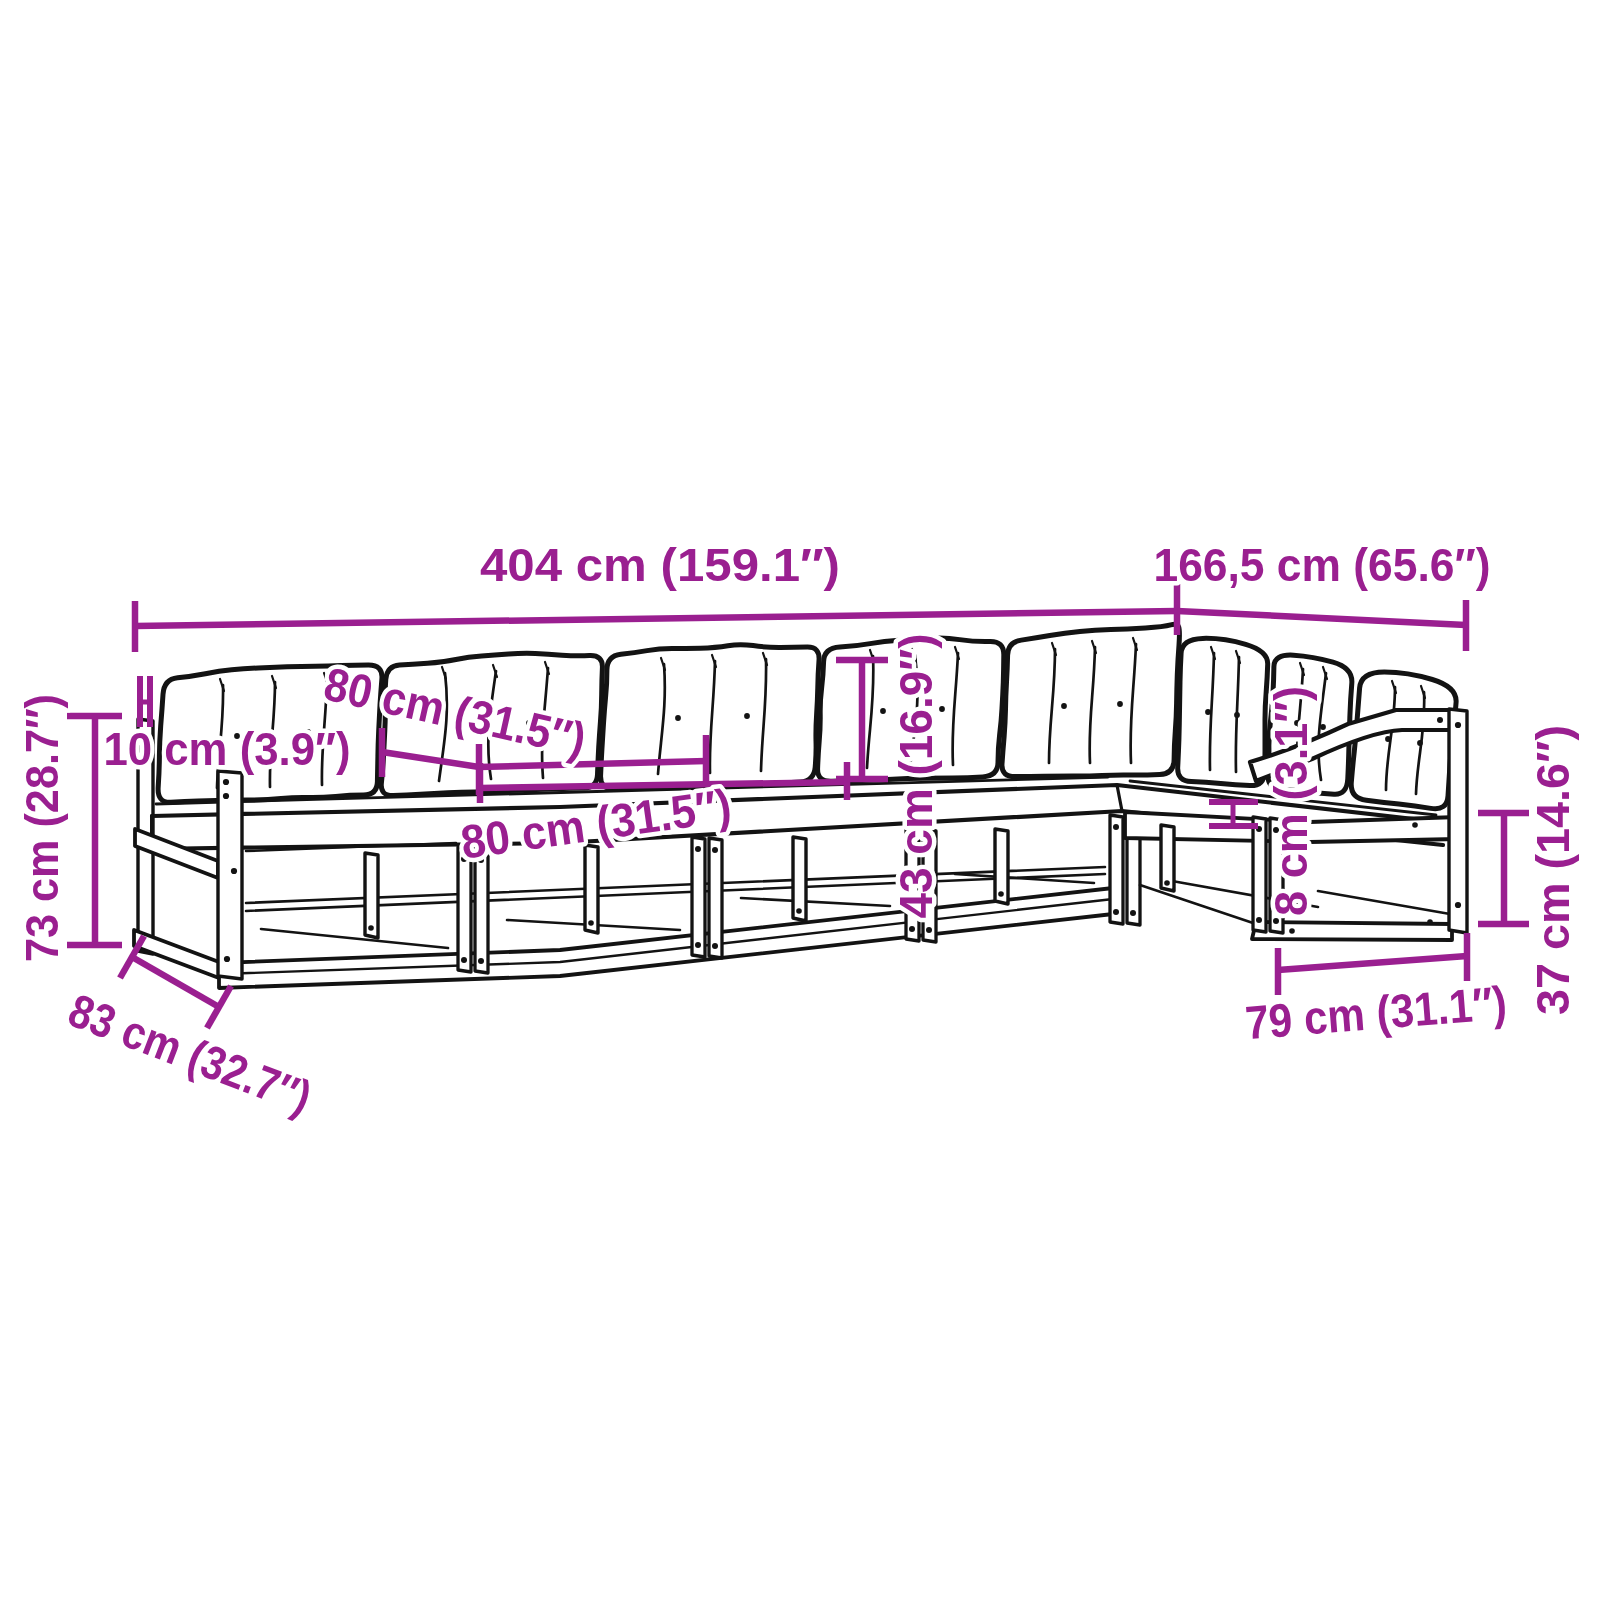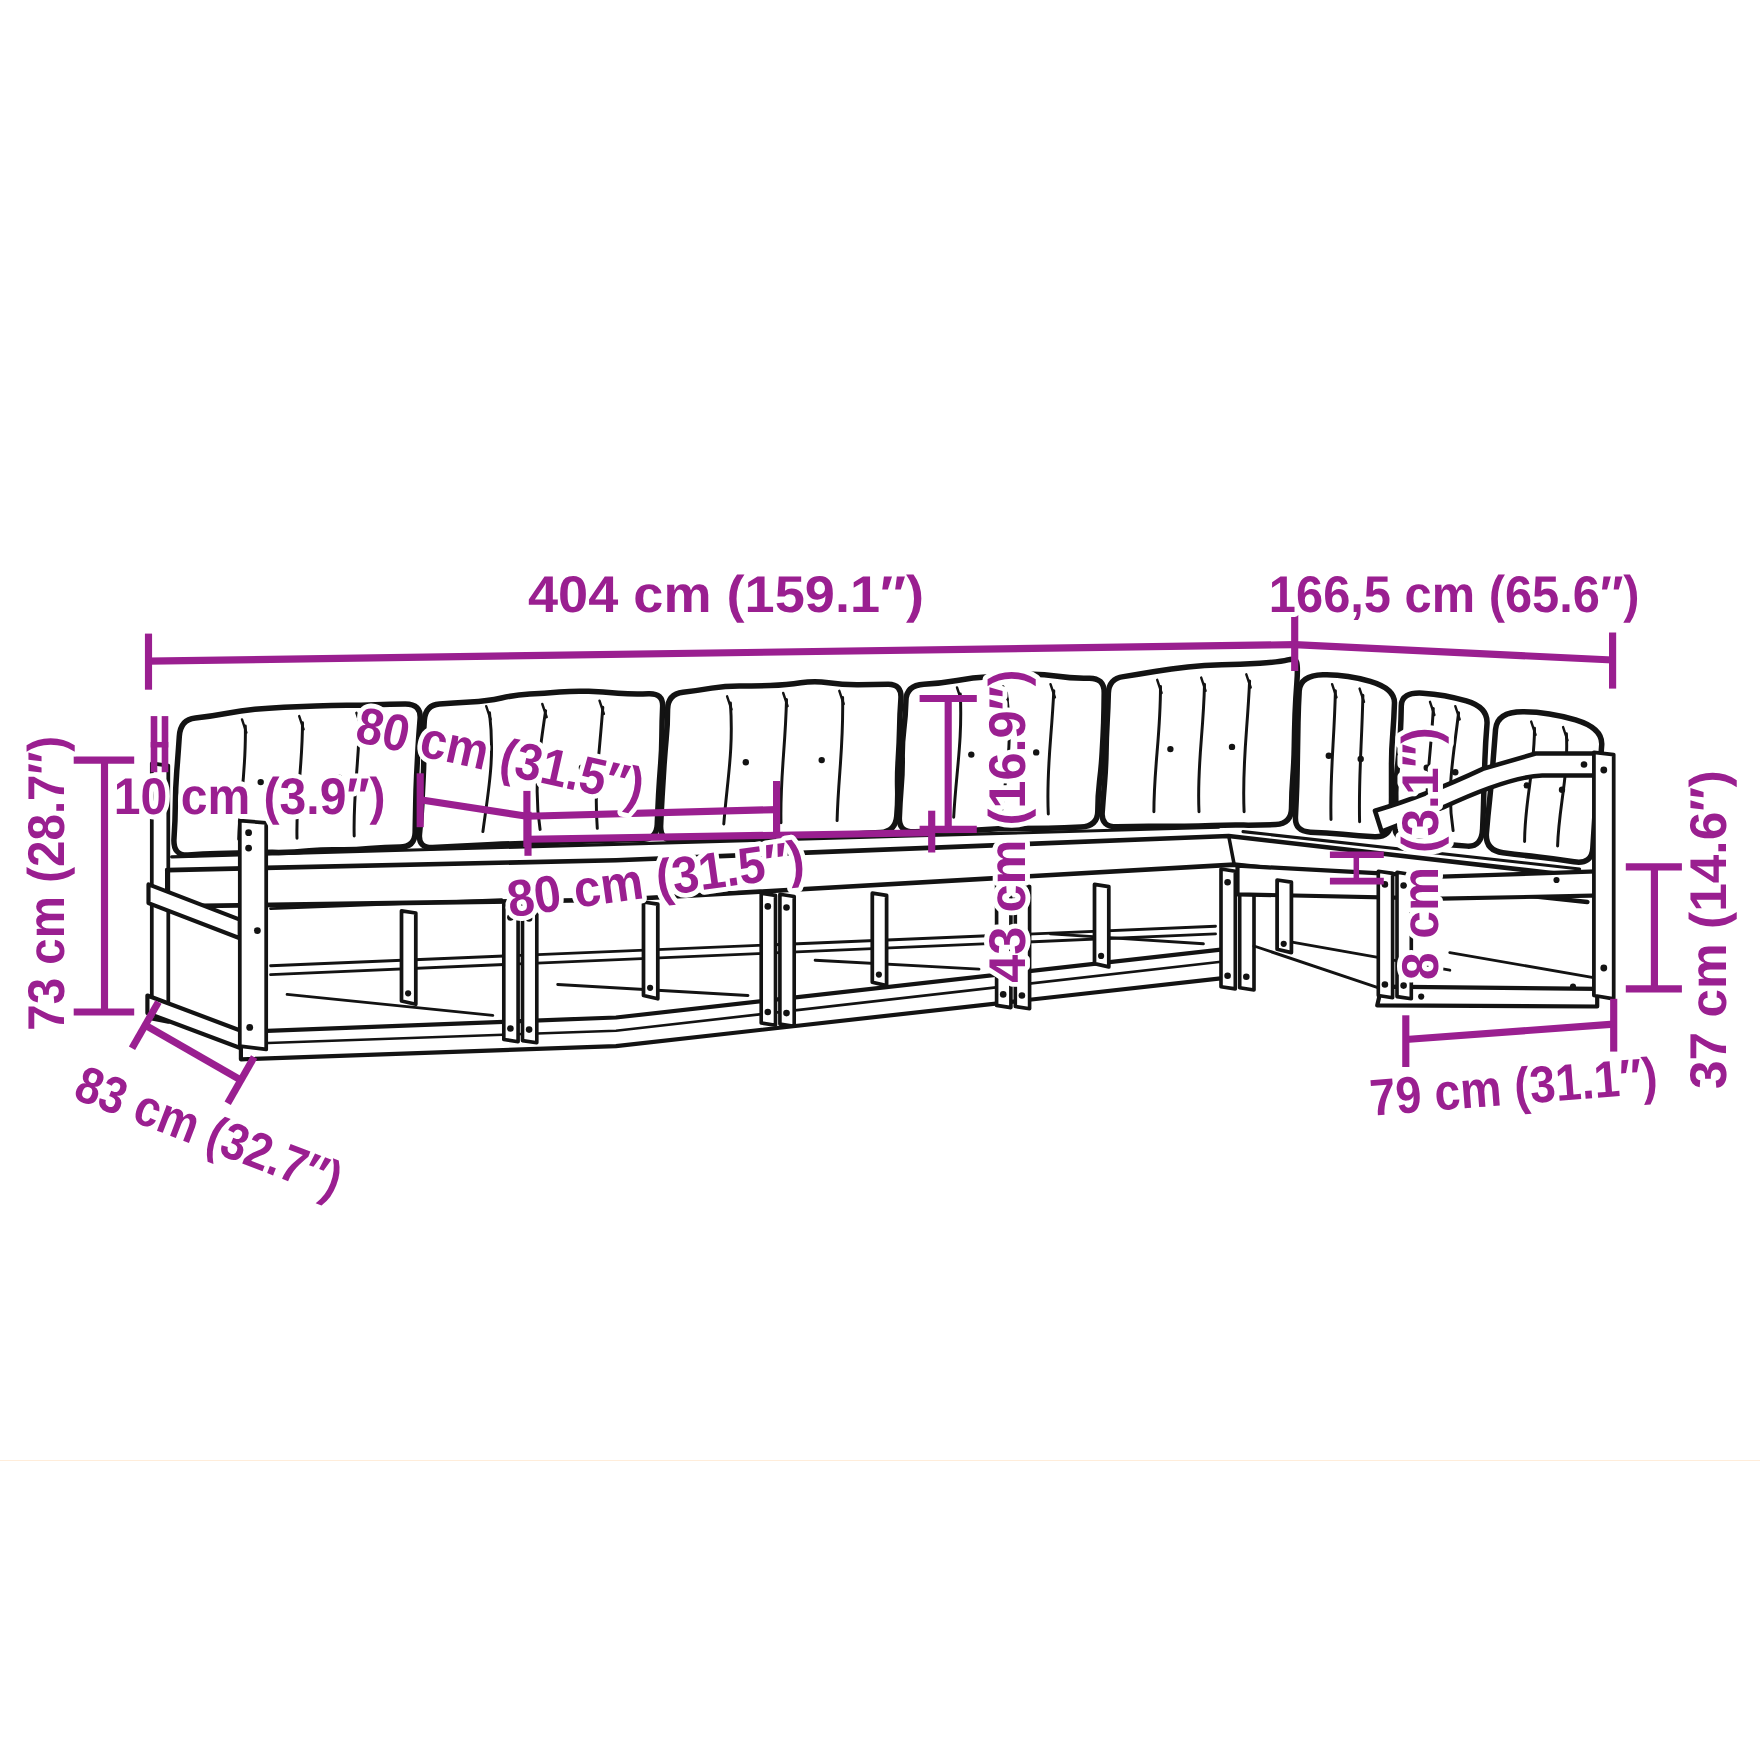--- a/index.html
+++ b/index.html
@@ -1,14 +1,14 @@
 <!DOCTYPE html>
 <html><head><meta charset="utf-8"><style>
 html,body{margin:0;padding:0;background:#fff;}
-#page{width:1600px;height:1328px;position:relative;background:#fdba74;overflow:hidden;}
+#page{width:1600px;height:1328px;position:relative;background:#5eead4;overflow:hidden;margin-top:25px;}
 svg{display:block;} 
 text{font-family:"Liberation Sans", sans-serif;font-weight:bold;fill:#9A1F90;paint-order:stroke fill;stroke:#fff;stroke-width:9px;stroke-linejoin:round;}
 </style></head><body>
 <div id="page">
 <svg width="1600" height="1600" viewBox="0 0 1600 1600" xmlns="http://www.w3.org/2000/svg">
 
 <rect x="0" y="0" width="1600" height="1600" fill="#ffffff"></rect>
 <g stroke-linecap="round" stroke-linejoin="round" fill="none">
 
 <path d="M138,694 L153,696 L153,929 L138,926 Z" fill="#ffffff" stroke="#131313" stroke-width="3.4"></path>

